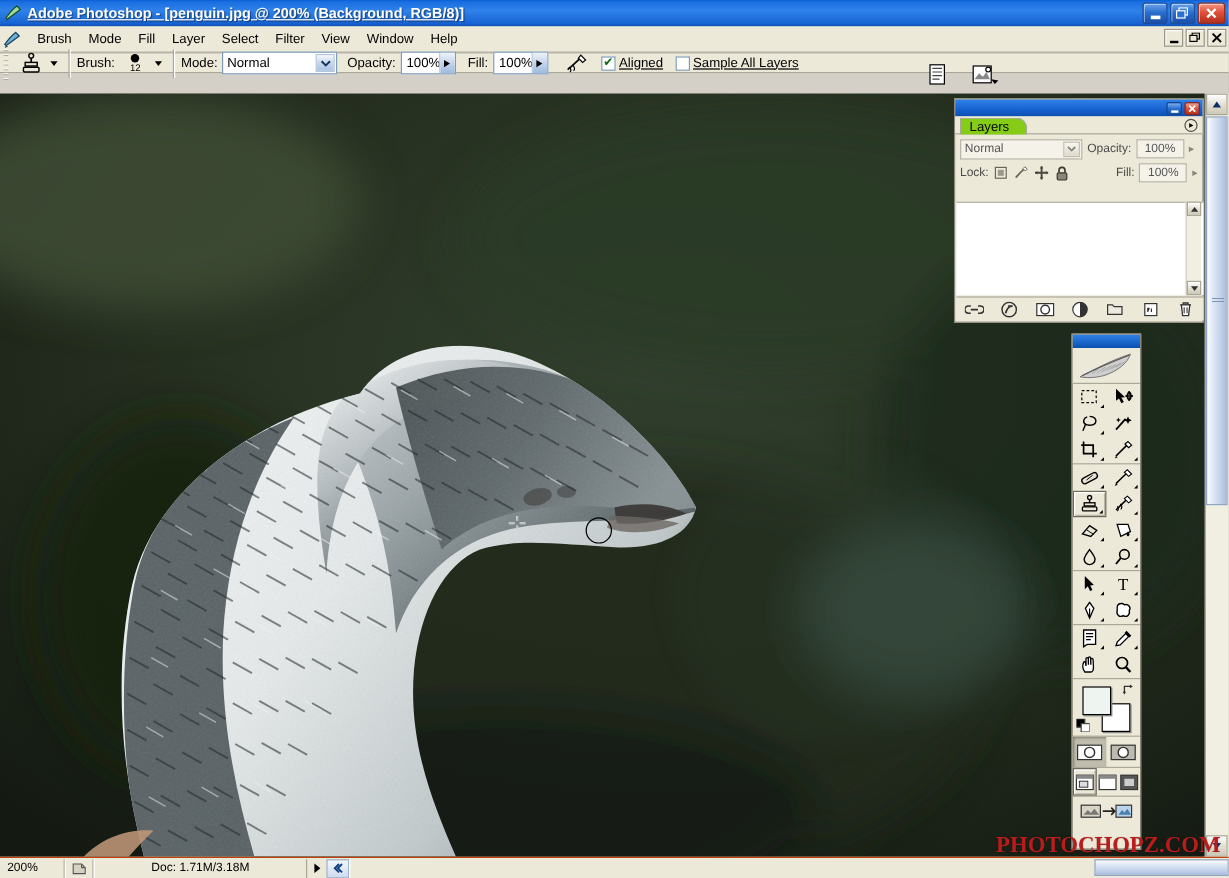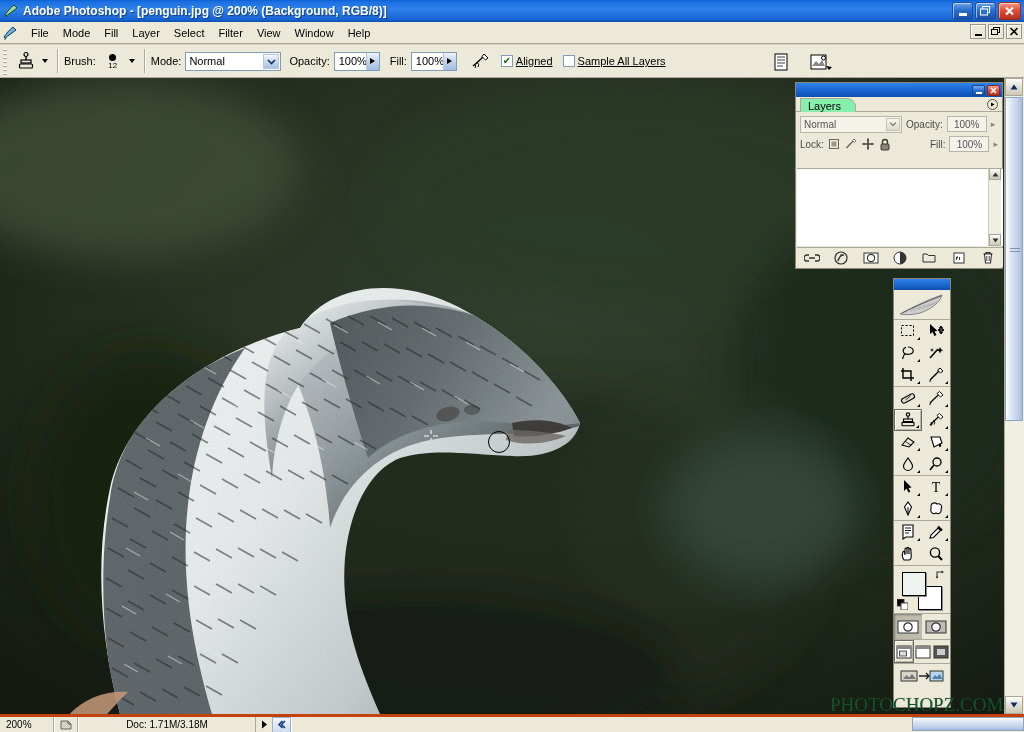--- a/index.html
+++ b/index.html
@@ -13,21 +13,21 @@
 
   
   .titlebar{
     position:absolute; left:0; top:0; width:1024px; height:22px;
     background:linear-gradient(180deg,#0a60d8 0%,#1b6fe0 8%,#2f82ea 40%,#1864d4 88%,#0c4fb0 100%);
     display:flex; align-items:center; padding-left:3px;
   }
   .tb-icon{ width:16px; height:16px; margin-right:4px; flex:0 0 auto; }
   .tb-title{
     color:#fff; font-weight:bold; font-size:12px;
-    text-shadow:1px 1px 1px rgba(0,0,0,.45); white-space:nowrap;
+    text-shadow:1px 1px 1px rgba(0,0,0,.45); white-space:nowrap;text-decoration:underline;
   }
   .tb-btns{ position:absolute; right:3px; top:2px; display:flex; gap:2px; }
   .tb-btn{
     width:21px; height:18px; border-radius:3px; border:1px solid #1b4e9b;
     display:flex; align-items:center; justify-content:center;
     color:#fff; font-size:10px; font-weight:bold; cursor:pointer;
     background:linear-gradient(180deg,#6fa6ec,#2b6fcf 45%,#1b4fa8);
     box-shadow:inset 1px 1px 0 rgba(255,255,255,.55);
   }
   .tb-btn.close{ background:linear-gradient(180deg,#f39a86,#e0513a 45%,#b4301c); border-color:#9b2a18; width:23px;}
@@ -42,21 +42,21 @@
   .menuitem{ padding:2px 7px; color:#000; font-size:11px; cursor:default; white-space:nowrap;}
   .menu-right{ position:absolute; right:2px; top:2px; display:flex; gap:2px; }
   .mwin-btn{
     width:16px;height:15px; border:1px solid #9a968a; background:#ece9d8;
     display:flex;align-items:center;justify-content:center; font-size:9px; cursor:pointer;
     box-shadow:inset 1px 1px 0 #fff;
   }
 
   
   .optbar{
-    position:absolute; left:0; top:45px; width:1024px; height:33px;
+    position:absolute; left:0; top:45px; width:1024px; height:16px;
     background:#ece9d8; border-bottom:1px solid #aca899;
     display:flex; align-items:center;
   }
   .grip{
     width:9px; height:28px; margin:0 3px 0 1px; flex:0 0 auto;
     background-image:repeating-linear-gradient(180deg,#fff 0 1px,#aca899 1px 2px,transparent 2px 4px);
     background-size:4px 4px; background-position:2px 2px; background-repeat:repeat-y;
   }
   .sep{ width:1px; height:24px; background:#aca899; box-shadow:1px 0 0 #fff; margin:0 6px; flex:0 0 auto; }
   .opt-lbl{ font-size:11px; color:#000; white-space:nowrap; margin-right:4px; }
@@ -150,21 +150,21 @@
   }
   .lp-wbtn{
     width:13px;height:11px;border-radius:2px;border:1px solid #15468f;
     display:flex;align-items:center;justify-content:center;color:#fff;font-size:8px;
     background:linear-gradient(180deg,#7db0ee,#2b6fcf 50%,#19539f); cursor:pointer;
   }
   .lp-wbtn.cl{ background:linear-gradient(180deg,#f6a28c,#e0513a 50%,#b4301c); border-color:#8f2614;}
   .lp-tabs{ height:15px; position:relative; background:#ece9d8; border-bottom:1px solid #aca899;}
   .lp-tab{
     position:absolute; left:4px; top:1px; height:14px; padding:1px 14px 0 7px; font-size:11px;
-    background:#86efac; border:1px solid #aca899; border-bottom:none;
+    background:#84cc16; border:1px solid #aca899; border-bottom:none;
     border-radius:0 9px 0 0; cursor:pointer;
   }
   .lp-menu{
     position:absolute; right:4px; top:2px; width:11px;height:11px;border-radius:50%;
     border:1px solid #55524a; background:#ece9d8; display:flex;align-items:center;justify-content:center;
     cursor:pointer;
   }
   .lp-row{ display:flex; align-items:center; height:20px; padding:0 4px; gap:4px; }
   .lp-small{ font-size:10px; color:#4a4a4a; }
   .lp-combo{
@@ -245,21 +245,21 @@
   .modecell{ flex:1; display:flex;align-items:center;justify-content:center; cursor:pointer;}
   .modecell.sel{ background:#bfbcae; box-shadow:inset 1px 1px 2px #7d7a6e; }
   .scrsec{ height:24px; display:flex; border-bottom:1px solid #aca899;}
   .scrcell{ flex:1; display:flex;align-items:center;justify-content:center; cursor:pointer;}
   .scrcell.sel{ box-shadow:inset 1px 1px 0 #fff, inset -1px -1px 0 #b9b5a6; border:1px solid #6e6a5e;}
   .jumpsec{ height:24px; display:flex;align-items:center;justify-content:center; gap:5px;}
 
   
   .statusbar{
     position:absolute; left:0; bottom:0; width:1024px; height:18px;
-    background:#ece9d8; border-top:3px solid #c2410c; display:flex; align-items:center;
+    background:#ece9d8; border-top:1px solid #c2410c; display:flex; align-items:center;
   }
   .zoomfield{
     width:52px; height:16px; margin-left:2px; font-size:10px; display:flex;align-items:center;
     padding-left:4px; background:#ece9d8; border-right:1px solid #aca899; cursor:text;
   }
   .st-cell{
     height:16px; display:flex; align-items:center; padding:0 4px;
     border-left:1px solid #fff; border-right:1px solid #aca899; font-size:10px;
   }
   .docinfo{ width:178px; justify-content:center; }
@@ -269,21 +269,21 @@
   .st-bigcell{ flex:1 1 auto; height:16px; border-left:1px solid #fff; background:#ece9d8;}
   .st-hthumb{
     height:14px; width:112px; margin-left:auto;
     background:linear-gradient(180deg,#fdfdfd,#dfe7f5 30%,#c3d2ea 70%,#a9bcdb);
     border:1px solid #8fa5c4;
   }
 
   
   .watermark{
     position:absolute; left:830px; top:694px; font-family:"Liberation Serif", serif;
-    font-size:19px; font-weight:normal; color:#14532d; letter-spacing:0px;
+    font-size:19px; font-weight:bold; color:#b91c1c; letter-spacing:0px;
     text-shadow:0 0 1px rgba(0,0,0,.3); white-space:nowrap; z-index:40;
   }
   svg{ display:block; }
 </style>
 </head>
 <body>
 
 <div id="app">
 
   <div class="titlebar">
@@ -312,21 +312,21 @@
     </div>
   </div>
 
   <div class="menubar">
     <span class="ps-miniicon">
       <svg width="17" height="17" viewBox="0 0 17 17">
         <path d="M2 13 C4 10 7 6 11 3 C12 4 13 5 14 6 C10 9 6 12 3 14 Z" fill="#6fb0d8" stroke="#14415e" stroke-width="1"></path>
         <path d="M3 14 L2 16 L4.8 14.8 Z" fill="#14415e"></path>
       </svg>
     </span>
-    <div class="menuitem">File</div>
+    <div class="menuitem">Brush</div>
     <div class="menuitem">Mode</div>
     <div class="menuitem">Fill</div>
     <div class="menuitem">Layer</div>
     <div class="menuitem">Select</div>
     <div class="menuitem">Filter</div>
     <div class="menuitem">View</div>
     <div class="menuitem">Window</div>
     <div class="menuitem">Help</div>
     <div class="menu-right">
       <div class="mwin-btn">

